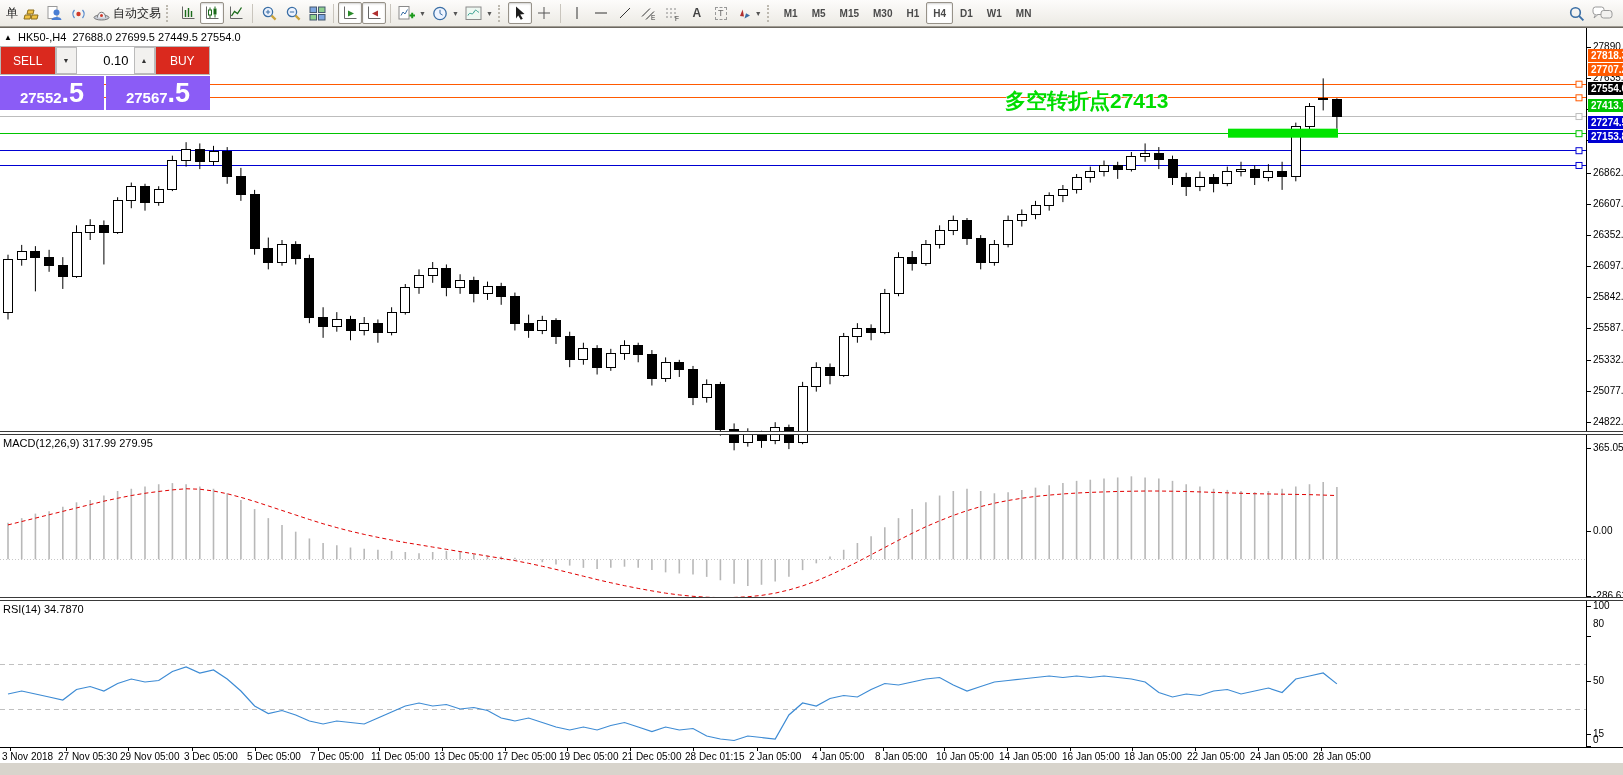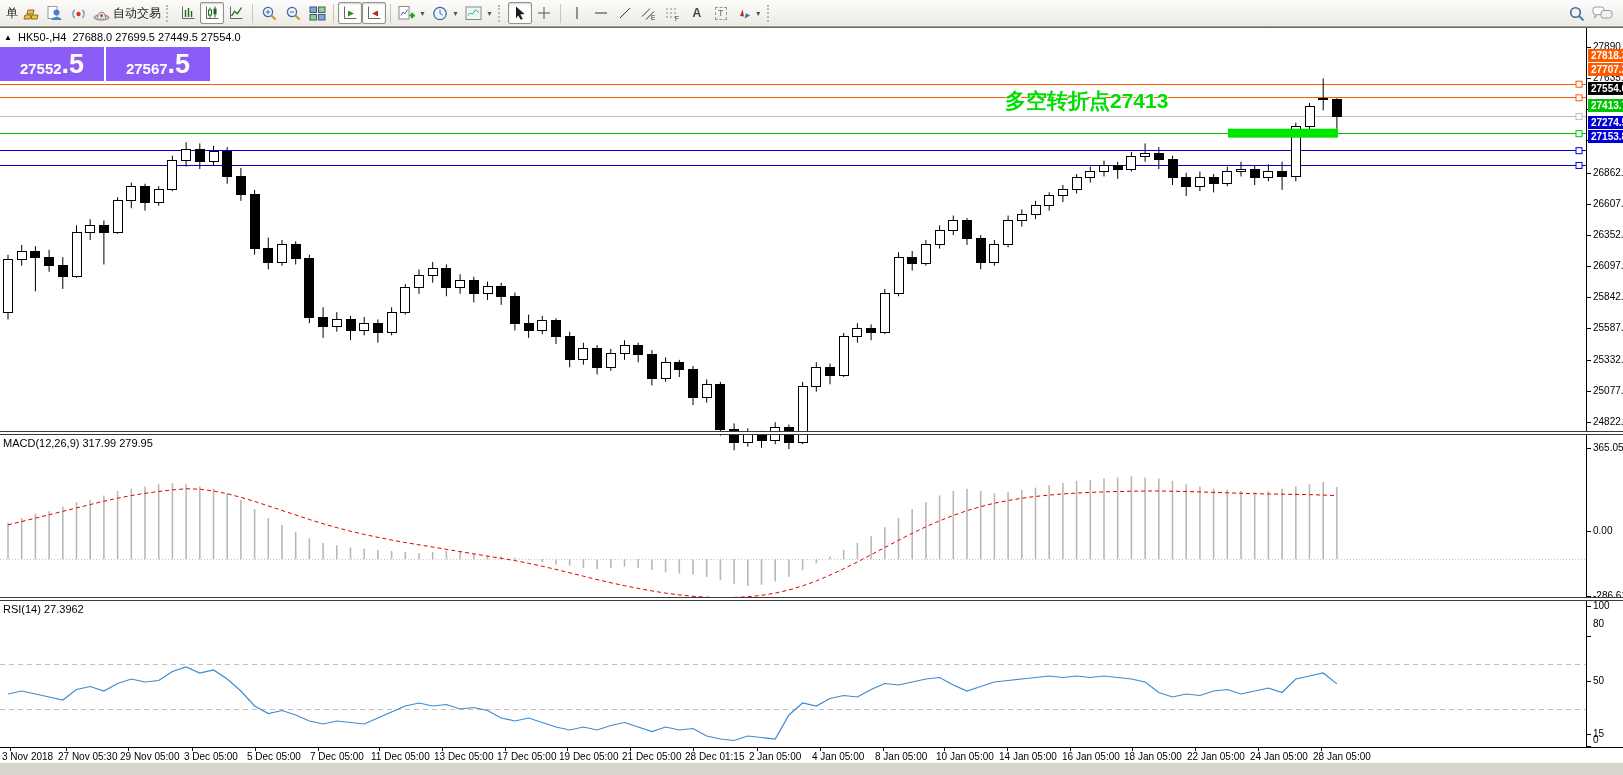--- a/index.html
+++ b/index.html
@@ -228,20 +228,31 @@
       <span class="tbox">T</span>
     </span>
   <span class="tb-btn">
       <svg width="16" height="15">
         <path d="M4 10l2.6-6.5 1.4 7z" fill="#b03030"></path>
         <path d="M8.5 12.5l5.5-3-4-2.3z" fill="#3a6ea5"></path>
       </svg>
       <span class="caret">▼</span>
     </span>
   <span class="tb-handle"></span>
+  <span id="tf" style="display:flex;align-items:center">
+      <span class="tf-btn">M1</span>
+      <span class="tf-btn">M5</span>
+      <span class="tf-btn">M15</span>
+      <span class="tf-btn">M30</span>
+      <span class="tf-btn">H1</span>
+      <span class="tf-btn pressed">H4</span>
+      <span class="tf-btn">D1</span>
+      <span class="tf-btn">W1</span>
+      <span class="tf-btn">MN</span>
+    </span>
   <span class="tb-right">
     <span class="tb-btn">
         <svg width="18" height="17">
           <circle cx="7.5" cy="7.5" r="4.8" fill="none" stroke="#3a6ea5" stroke-width="1.6"></circle>
           <path d="M11.2 11.2l4.2 4.2" stroke="#3a6ea5" stroke-width="1.9"></path>
         </svg>
       </span>
     <span class="tb-btn">
         <svg width="21" height="15">
           <rect x="1" y="1" width="11" height="7.5" rx="2.5" fill="#fff" stroke="#9a9a9a"></rect>
@@ -582,26 +593,35 @@
   <span>27688.0 27699.5 27449.5 27554.0</span>
 </div>
 
 <div class="macd-label">
   <span>MACD(12,26,9)</span>
   <span>317.99</span>
   <span>279.95</span>
 </div>
 <div class="rsi-label">
   <span>RSI(14)</span>
-  <span>27.3962</span>
+  <span>34.7870</span>
 </div>
 
 <div class="annotation" id="annotation" style="color: rgb(0, 221, 0);">多空转折点27413</div>
 
 <div class="trade-panel">
+  <div class="tp-top">
+    <div class="tp-sell">SELL</div>
+    <div class="tp-vol">
+      <span class="tp-step">▼</span>
+      <input value="0.10" style="">
+      <span class="tp-step">▲</span>
+    </div>
+    <div class="tp-buy">BUY</div>
+  </div>
   <div class="tp-bottom">
     <div class="tp-price left">
       <span class="main">27552</span>
       <span class="frac">.5</span>
     </div>
     <div class="tp-price">
       <span class="main">27567</span>
       <span class="frac">.5</span>
     </div>
   </div>

